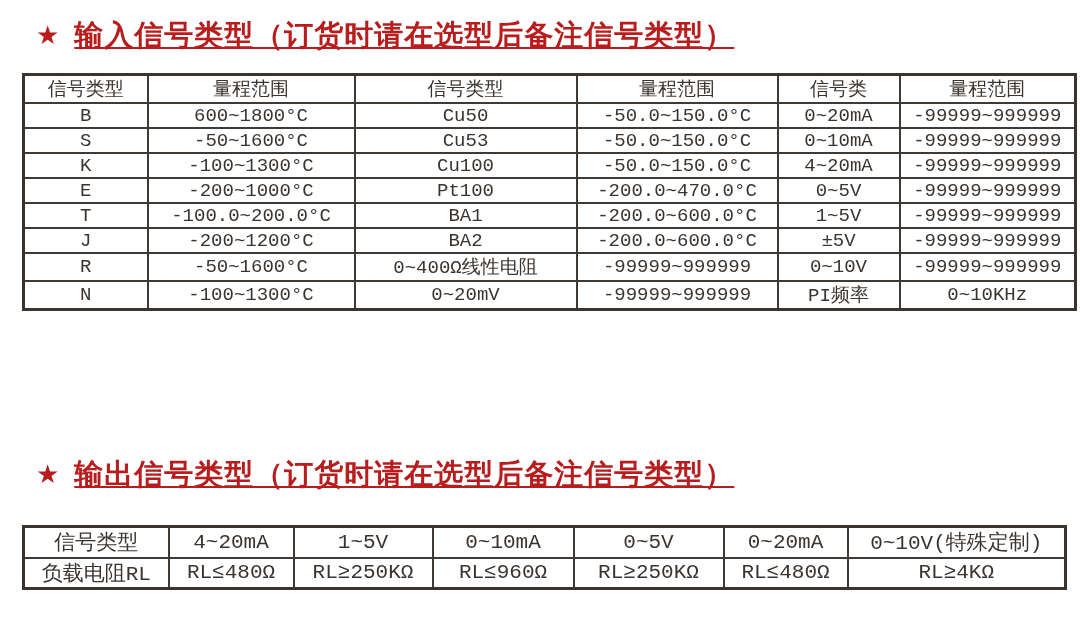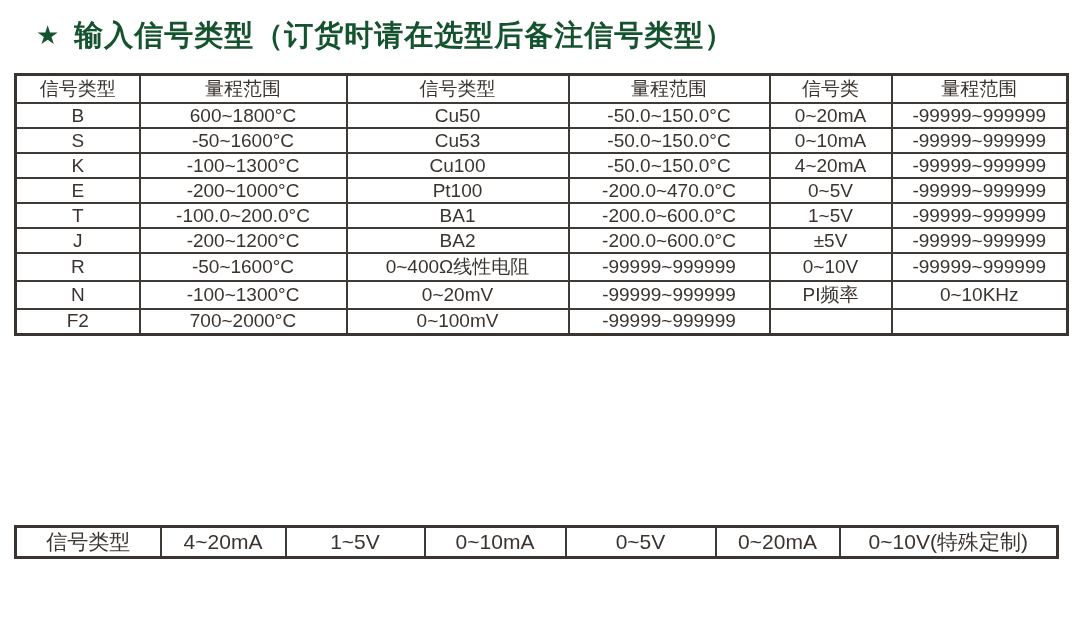--- a/index.html
+++ b/index.html
@@ -1,25 +1,25 @@
 <!DOCTYPE html>
 <html><head>
 <meta charset="utf-8">
 <style>
   * { margin:0; padding:0; box-sizing:border-box; }
   html,body { width:1080px; height:629px; background:#ffffff; }
   body { font-family:"Liberation Sans","DejaVu Sans",sans-serif; color:#3a3430; }
   .page { position:relative; width:1080px; height:629px; background:#fff; overflow:hidden; }
 
-  .section-title { position:absolute; left:36px; font-size:29px; font-weight:700; color:#14532d; letter-spacing:1px; white-space:nowrap; }
+  .section-title { position:absolute; left:36px; font-size:29px; font-weight:700; color:#b91c1c; letter-spacing:1px; white-space:nowrap;text-decoration:underline; }
   .section-title .star { display:inline-block; margin-right:14px; font-size:26px; transform:translateY(-1px); }
   #title-input  { top:16px; }
   #title-output { top:455px; }
 
-  table { border-collapse:collapse; table-layout:fixed; position:absolute; left:14px; background:#fff; }
+  table { border-collapse:collapse; table-layout:fixed; position:absolute; left:22px; background:#fff;font-family:Liberation Mono, monospace; }
   td, th { border:2px solid #403a36; text-align:center; vertical-align:middle;
            padding:0 2px; overflow:hidden; white-space:nowrap; font-weight:400; }
 
   #input-table { top:73px; width:1052px; border:3px solid #3a3430; }
   #input-table td, #input-table th { height:25px; font-size:19px; }
 
   #output-table { top:525px; width:1042px; border:3px solid #3a3430; }
   #output-table td { height:31px; font-size:21px; }
 </style>
 </head>
@@ -108,31 +108,26 @@
           <td>-99999~999999</td>
       </tr>
       <tr>
         <td>N</td>
           <td>-100~1300°C</td>
           <td>0~20mV</td>
           <td>-99999~999999</td>
           <td>PI频率</td>
           <td>0~10KHz</td>
       </tr>
-      <tr>
-        <td>F2</td>
-          <td>700~2000°C</td>
-          <td>0~100mV</td>
-          <td>-99999~999999</td>
-          <td></td>
-          <td></td>
-      </tr>
     </tbody>
   </table>
 
+  <div class="section-title" id="title-output">
+    <span class="star">★</span><span>输出信号类型（订货时请在选型后备注信号类型）</span>
+  </div>
 
   <table id="output-table">
     <colgroup>
       <col style="width:145px">
         <col style="width:125px">
         <col style="width:139px">
       <col style="width:141px">
         <col style="width:150px">
         <col style="width:124px">
         <col style="width:218px">
@@ -140,16 +135,25 @@
     <tbody>
       <tr>
         <td>信号类型</td>
           <td>4~20mA</td>
           <td>1~5V</td>
           <td>0~10mA</td>
           <td>0~5V</td>
           <td>0~20mA</td>
           <td>0~10V(特殊定制)</td>
       </tr>
+      <tr>
+        <td>负载电阻RL</td>
+          <td>RL≤480Ω</td>
+          <td>RL≥250KΩ</td>
+          <td>RL≤960Ω</td>
+          <td>RL≥250KΩ</td>
+          <td>RL≤480Ω</td>
+          <td>RL≥4KΩ</td>
+      </tr>
     </tbody>
   </table>
 
 </div>
 
 </body></html>

